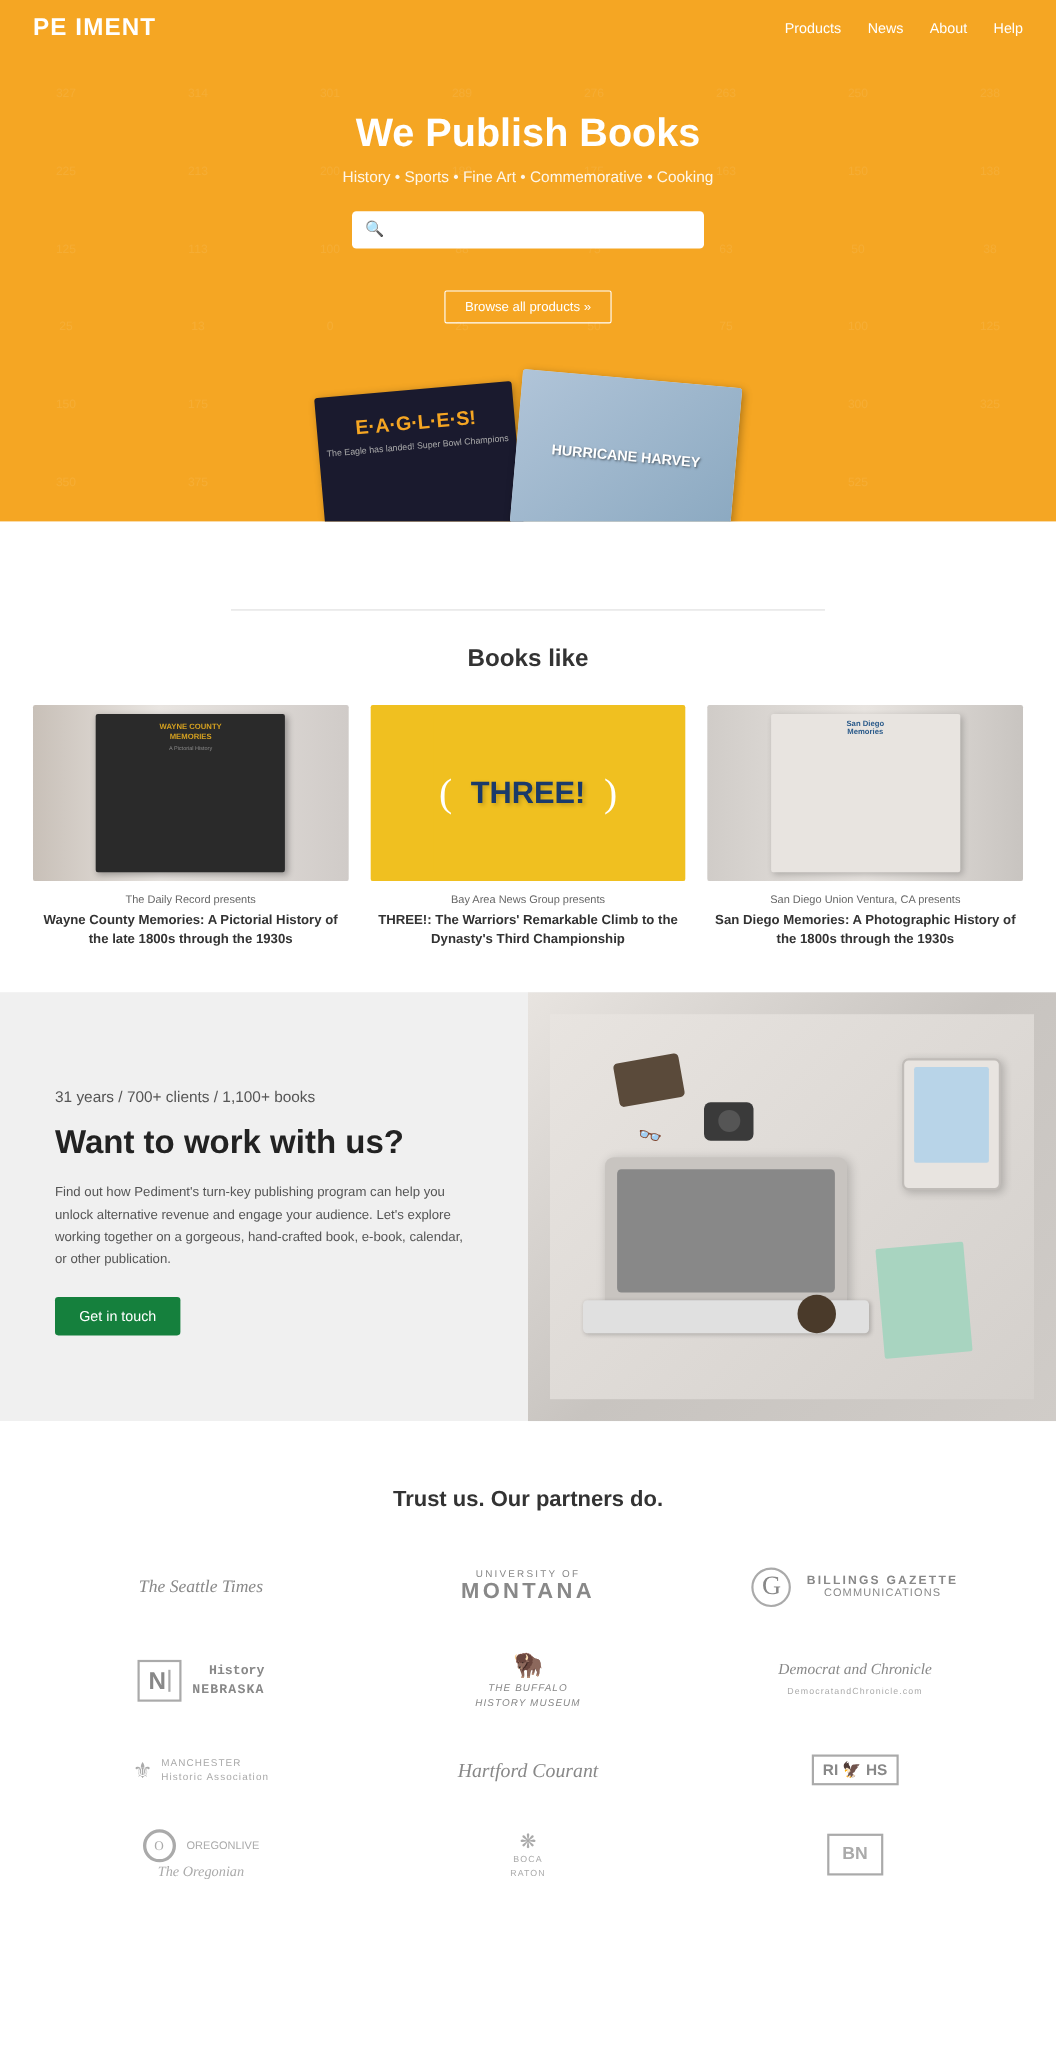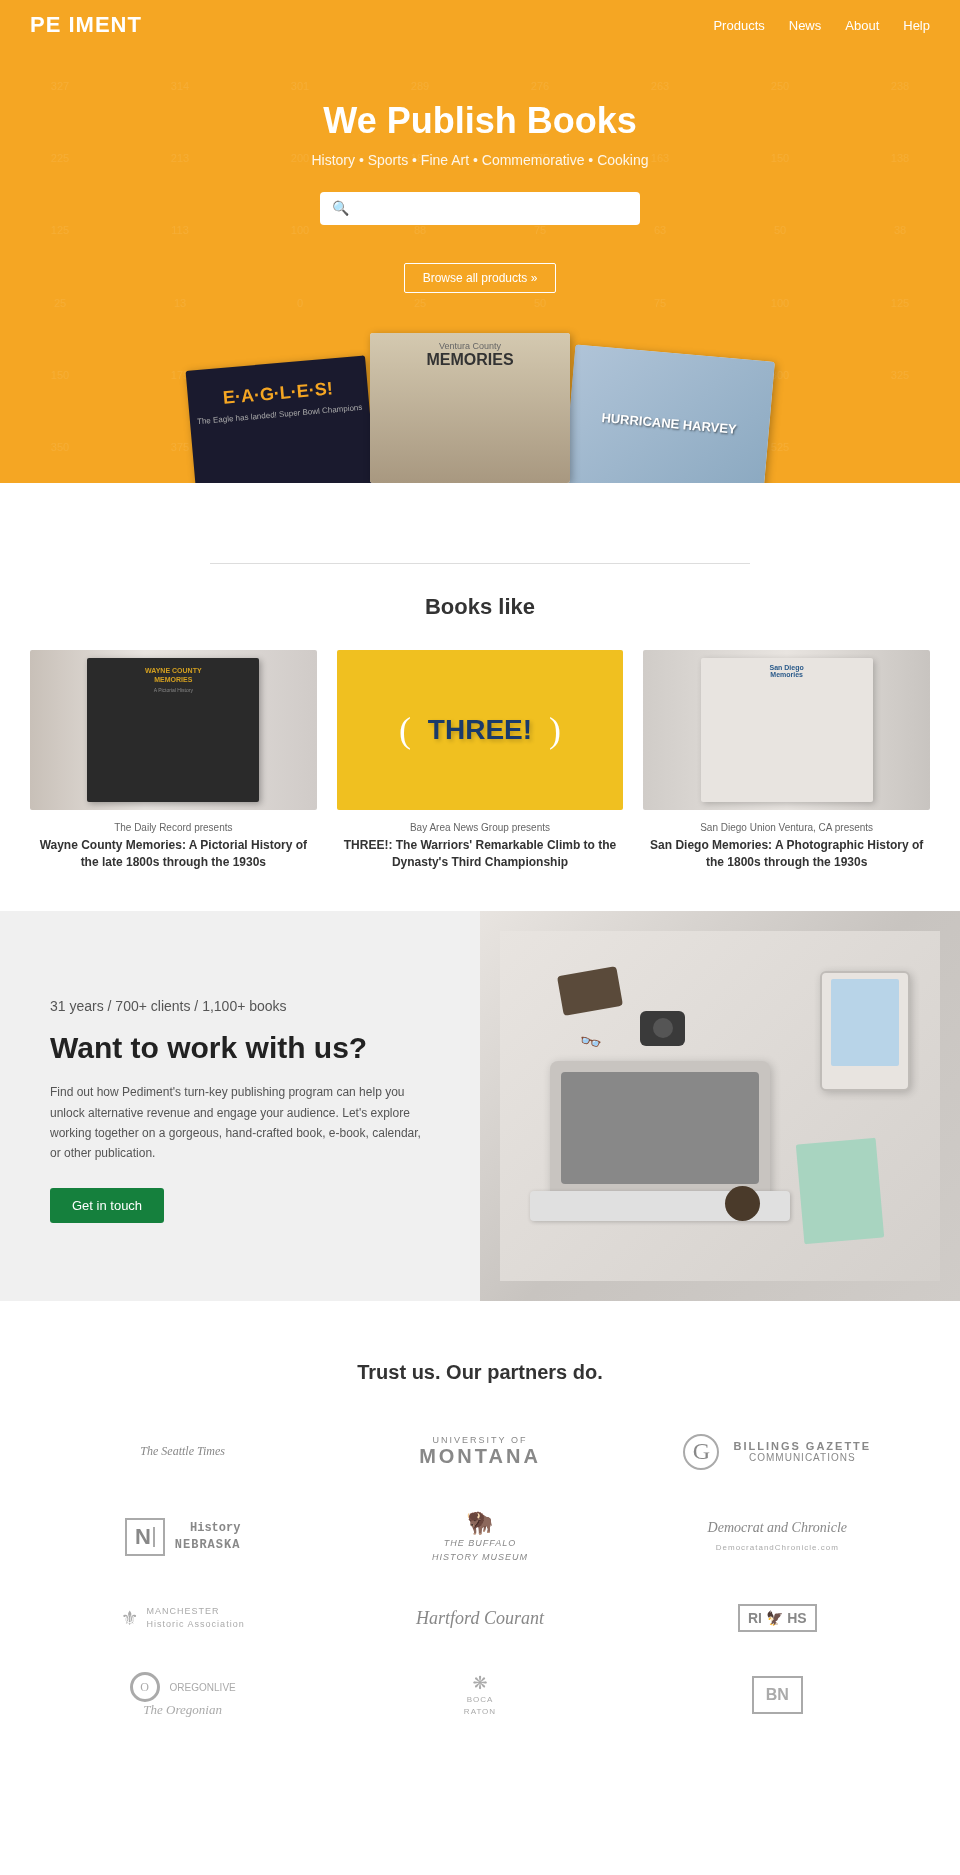--- a/index.html
+++ b/index.html
@@ -652,26 +652,20 @@
     <input type="text" placeholder="" style="">
   </div>
   <br>
   <button class="browse-btn">Browse all products »</button>
   
   <div class="hero-books">
     <div class="book-cover book-cover-1">
       <div class="book-text-1">E·A·G·L·E·S!</div>
       <div class="book-sub-1">The Eagle has landed! Super Bowl Champions</div>
     </div>
-    <div class="book-cover book-cover-2">
-      <div class="book-img-2">
-        <div class="vcm-title">Ventura County</div>
-        <div class="vcm-main">MEMORIES</div>
-      </div>
-    </div>
     <div class="book-cover book-cover-3">
       <div class="book-img-3">
         <div class="harvey-text">HURRICANE HARVEY</div>
       </div>
     </div>
   </div>
 </section>
 
 <div style="height: 30px; background: #fff;"></div>
 
@@ -759,21 +753,21 @@
       </div>
     </div>
   </div>
 </section>
 
 <section class="partners">
   <h2 class="partners-title">Trust us. Our partners do.</h2>
   <div class="partners-grid">
 
     <div class="partner-logo">
-      <span class="seattle-times" style="font-size:12px; ">The Seattle Times</span>
+      <span class="seattle-times" style="font-size:16px; ">The Seattle Times</span>
     </div>
 
     <div class="montana partner-logo">
       <div>
         <span class="montana-univ">UNIVERSITY OF</span>
         <span class="montana-main">MONTANA</span>
       </div>
     </div>
 
     <div class="billings partner-logo">

